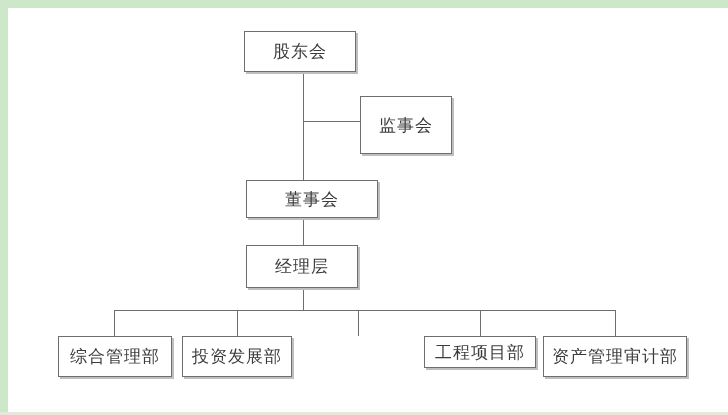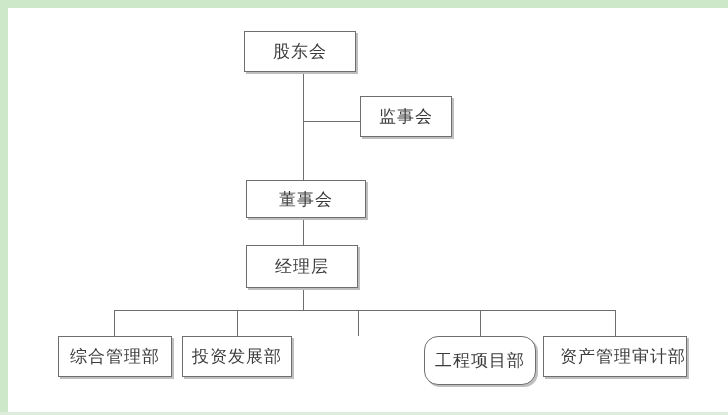--- a/index.html
+++ b/index.html
@@ -101,43 +101,43 @@
     <div class="line-v" style="left:114px; top:310px; height:26px;"></div>
     <div class="line-v" style="left:237px; top:310px; height:26px;"></div>
     <div class="line-v" style="left:358px; top:310px; height:26px;"></div>
     <div class="line-v" style="left:480px; top:310px; height:26px;"></div>
     <div class="line-v" style="left:615px; top:310px; height:26px;"></div>
 
     <div class="node shadowed" style="left:244px; top:31px; width:112px; height:41px;">
       <span>股东会</span>
     </div>
 
-    <div class="node shadowed" style="left:360px; top:96px; width:92px; height:41px;">
+    <div class="node shadowed" style="left:360px; top:96px; width:92px; height:58px;">
       <span>监事会</span>
     </div>
 
-    <div class="node shadowed" style="left:246px; top:180px; width:120px; height:38px;">
+    <div class="node shadowed" style="left:246px; top:180px; width:132px; height:38px;">
       <span>董事会</span>
     </div>
 
     <div class="node shadowed" style="left:58px; top:336px; width:114px; height:41px;">
       <span>综合管理部</span>
     </div>
 
     <div class="node shadowed" style="left:246px; top:245px; width:112px; height:43px;">
       <span>经理层</span>
     </div>
 
     <div class="node shadowed" style="left:182px; top:336px; width:110px; height:41px;">
       <span>投资发展部</span>
     </div>
 
 
-    <div class="node shadowed" style="left:424px; top:336px; width:112px; height:49px;border-radius:14px;">
+    <div class="node shadowed" style="left:424px; top:336px; width:112px; height:32px;">
       <span>工程项目部</span>
     </div>
 
-    <div class="node shadowed" style="left:543px; top:336px; width:144px; height:41px;justify-content:flex-end;">
+    <div class="node shadowed" style="left:543px; top:336px; width:144px; height:41px;">
       <span>资产管理审计部</span>
     </div>
 
   </div>
 </div>
 
 </body></html>

